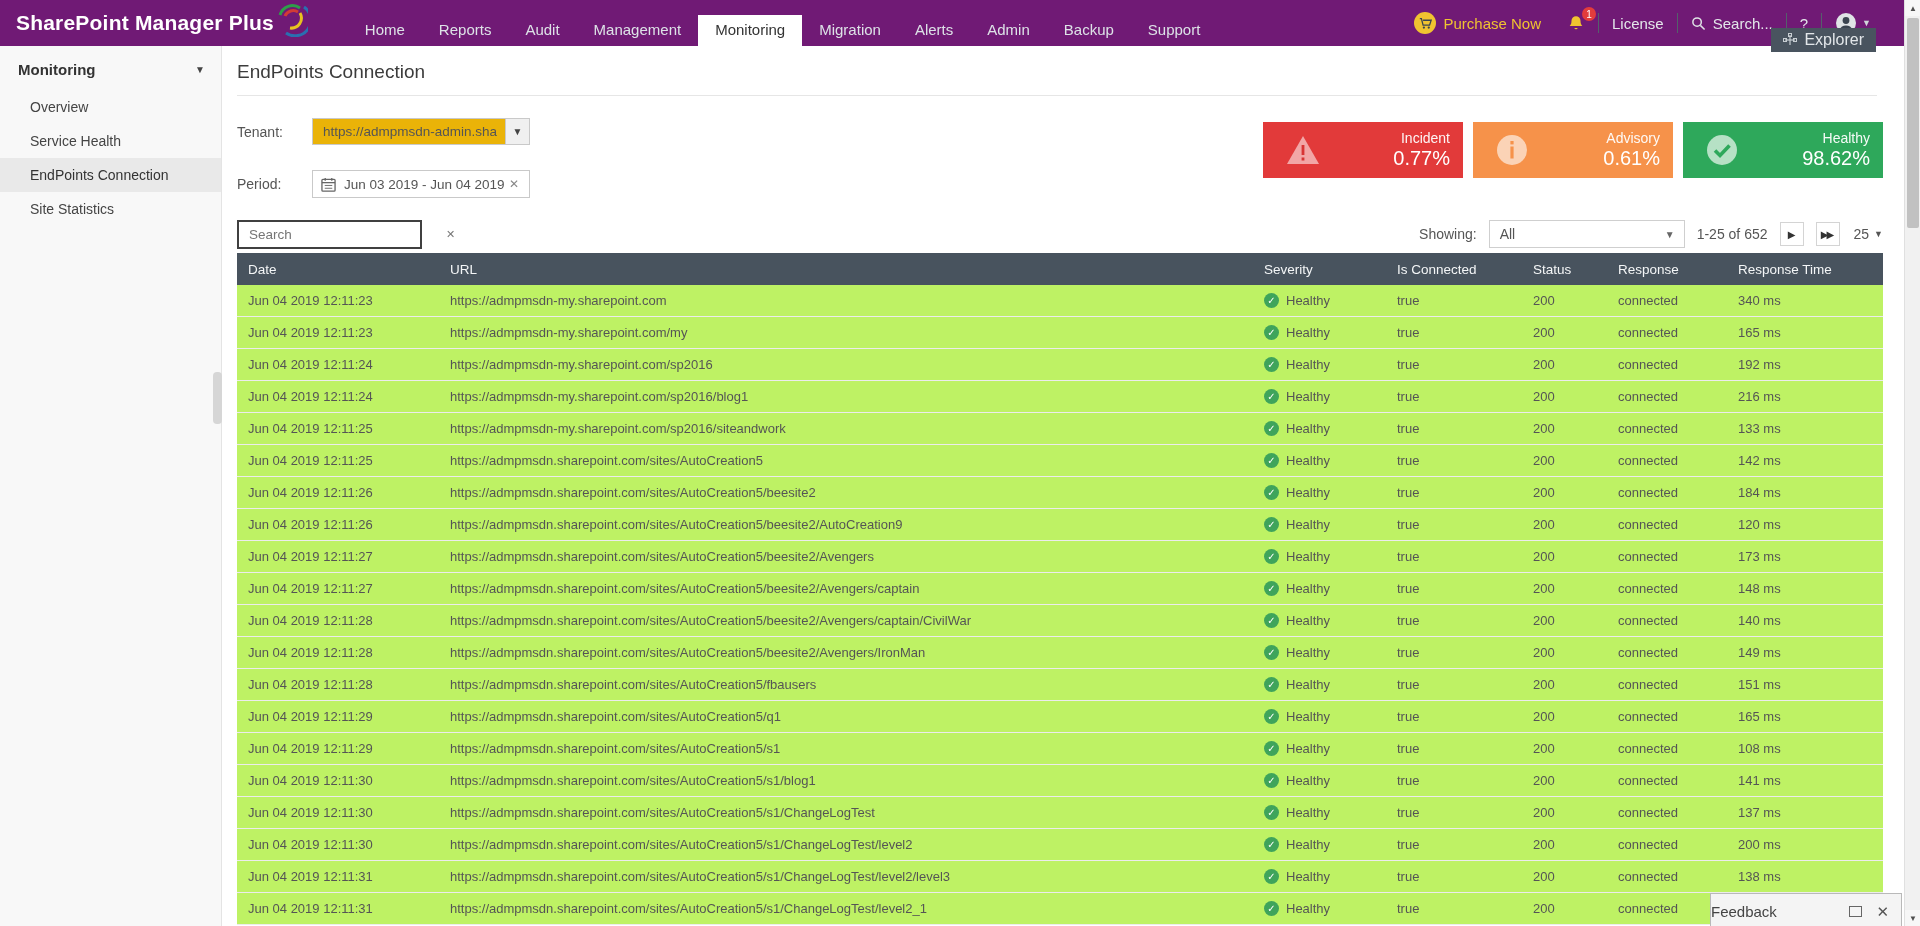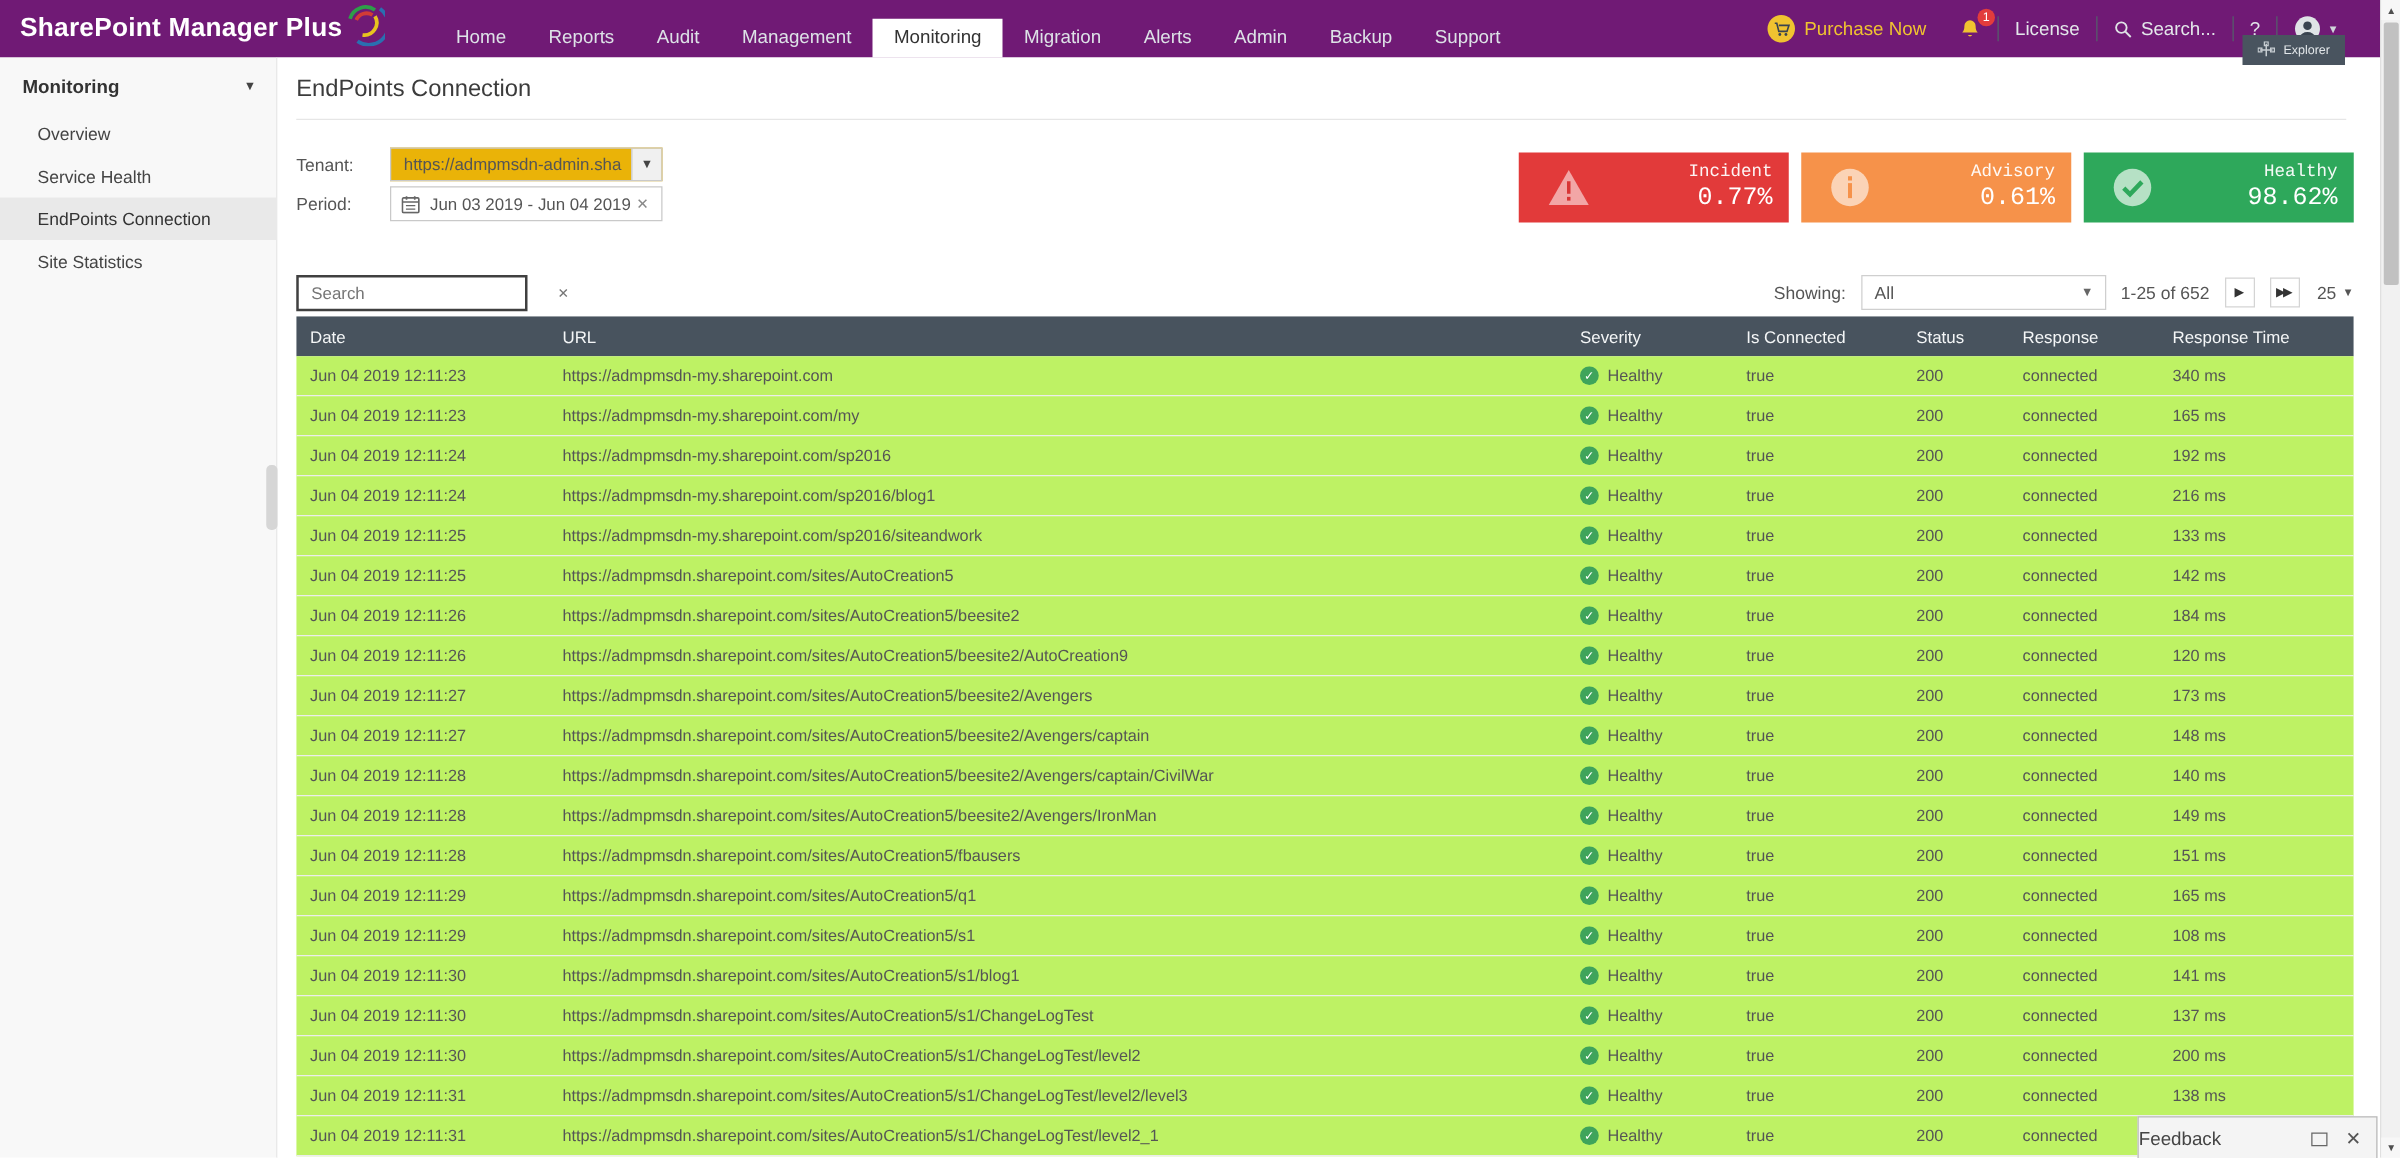--- a/index.html
+++ b/index.html
@@ -14,21 +14,21 @@
   .tab { color:#dde2e7; font-size:15px; padding:6px 17px 8px; cursor:pointer; }
   .tab.active { background:#fff; color:#333; }
   .top-right { margin-left:auto; display:flex; align-items:center; margin-right:36px; gap:0; }
   .tr-item { display:flex; align-items:center; color:#e3e7ea; font-size:15px; padding:0 13px; position:relative; }
   .tr-sep { width:1px; height:20px; background:#545f6b; }
   .purchase { color:#f0c330; gap:7px; }
   .cart-badge { width:22px; height:22px; border-radius:50%; background:#f0c330; display:flex; align-items:center; justify-content:center; }
   .bell-wrap { position:relative; }
   .n-badge { position:absolute; top:-7px; right:2px; background:#e23c3c; color:#fff; font-size:10px; border-radius:50%; width:14px; height:14px; display:flex; align-items:center; justify-content:center; }
   .caret { font-size:9px; color:#cfd5da; margin-left:5px; }
-  .explorer-btn { position:absolute; top:28px; right:44px; height:24px; background:#49545f; color:#e2e6e9; font-size:10px; display:flex; align-items:center; gap:7px; padding:0 12px; z-index:30; }
+  .explorer-btn { position:absolute; top:28px; right:44px; height:24px; background:#49545f; color:#e2e6e9; font-size:16px; display:flex; align-items:center; gap:7px; padding:0 12px; z-index:30; }
 
   
   .sidebar { position:absolute; left:0; top:46px; width:222px; bottom:0; background:#f8f8f8; border-right:1px solid #e4e4e4; }
   .side-head { display:flex; align-items:center; justify-content:space-between; padding:15px 16px 12px 18px; font-size:15px; font-weight:bold; color:#333; cursor:pointer; }
   .side-caret { font-size:10px; color:#444; }
   .side-item { font-size:14px; color:#444; padding:9px 10px 9px 30px; cursor:pointer; }
   .side-item.active { background:#e9e9e9; color:#333; }
   .side-grip { position:absolute; left:213px; top:372px; width:9px; height:52px; background:#d6d6d6; border-radius:4px; z-index:5; cursor:pointer; }
 
   
@@ -39,21 +39,21 @@
   .filter-row { position:absolute; left:15px; display:flex; align-items:center; }
   .filter-label { width:60px; font-size:14px; color:#555; }
   .tenant-select { margin-left:15px; width:218px; height:27px; border:1px solid #c9c9c9; background:#eab308; display:flex; align-items:center; cursor:pointer; }
   .tenant-text { flex:1; font-size:13.5px; color:#555; padding-left:10px; white-space:nowrap; overflow:hidden; }
   .tenant-arrow { width:24px; height:100%; border-left:1px solid #c9c9c9; background:#f0f0f0; display:flex; align-items:center; justify-content:center; font-size:10px; color:#444; }
   .period-box { margin-left:15px; width:218px; height:28px; border:1px solid #c9c9c9; background:#fff; display:flex; align-items:center; padding:0 8px; cursor:pointer; }
   .period-text { flex:1; font-size:13.5px; color:#555; margin-left:8px; white-space:nowrap; overflow:hidden; }
   .clear-x { color:#888; font-size:12px; padding:0 2px; cursor:pointer; }
 
   .status-cards { position:absolute; top:76px; right:21px; display:flex; gap:10px; }
-  .card { width:216px; height:56px; display:flex; align-items:center; color:#fff;font-family:Liberation Mono, monospace; }
+  .card { width:200px; height:56px; display:flex; align-items:center; color:#fff; }
   .card-icon { margin-left:22px; display:flex; align-items:center; }
   .card-text { margin-left:auto; margin-right:13px; text-align:right; }
   .card-label { font-size:14px; opacity:.95; }
   .card-value { font-size:20px; margin-top:1px;margin-left:24px; }
 
   
   .toolbar { position:absolute; left:15px; right:21px; top:173px; height:30px; display:flex; align-items:center; }
   .search-box { width:185px; height:29px; border:2px solid #404040; background:#fff; display:flex; align-items:center; }
   .search-input { flex:1; border:0; outline:0; font-size:13.5px; color:#555; padding:0 10px; font-family:"Liberation Sans",sans-serif; background:transparent; }
   .search-clear { padding:0 10px; color:#777; font-size:11px; cursor:pointer; }
@@ -192,21 +192,21 @@
   <div class="title-rule"></div>
 
   <div class="filter-row" style="top:72px;">
     <span class="filter-label">Tenant:</span>
     <div class="tenant-select">
       <span class="tenant-text">https://admpmsdn-admin.sha</span>
       <span class="tenant-arrow">▼</span>
     </div>
   </div>
 
-  <div class="filter-row" style="top:103px;">
+  <div class="filter-row" style="top:124px;">
     <span class="filter-label">Period:</span>
     <div class="period-box">
       <svg width="15" height="15" viewBox="0 0 16 16">
           <rect x="1" y="2.5" width="14" height="12.5" rx="1" fill="none" stroke="#666" stroke-width="1.4"></rect>
           <line x1="1" y1="6" x2="15" y2="6" stroke="#666" stroke-width="1.4"></line>
           <line x1="4.5" y1="1" x2="4.5" y2="4" stroke="#666" stroke-width="1.4"></line>
           <line x1="11.5" y1="1" x2="11.5" y2="4" stroke="#666" stroke-width="1.4"></line>
           <line x1="4" y1="9" x2="12" y2="9" stroke="#666"></line>
           <line x1="4" y1="12" x2="12" y2="12" stroke="#666"></line>
         </svg>

